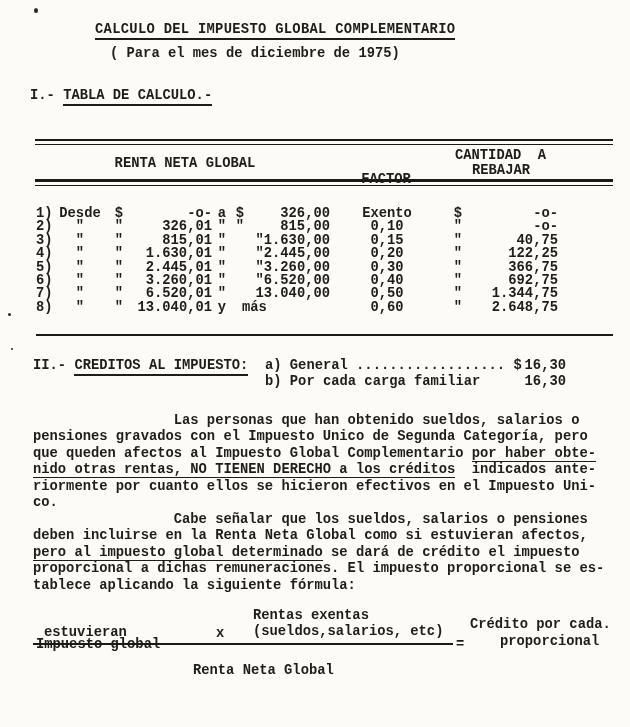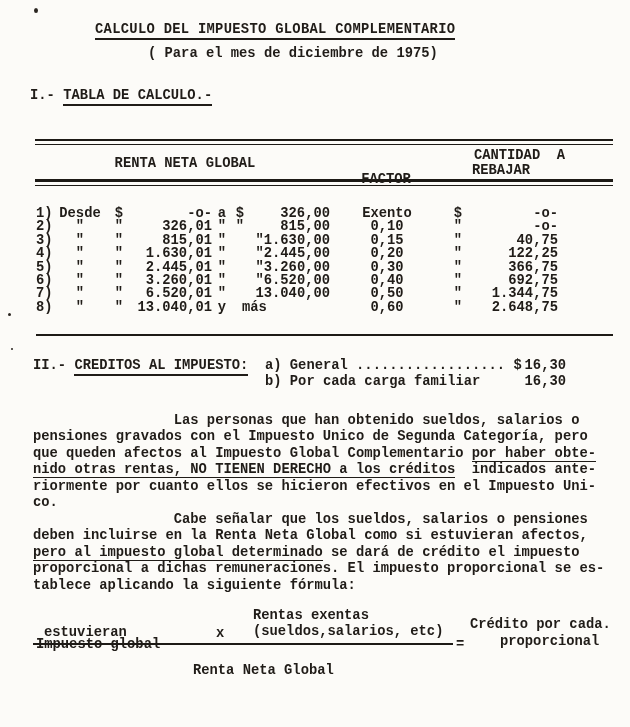--- a/index.html
+++ b/index.html
@@ -37,33 +37,33 @@
 </head>
 <body>
 
 <div class="page">
 
   <div class="speck" style="left:34px;top:8px;width:4px;height:5px;"></div>
   <div class="speck" style="left:8px;top:313px;width:3px;height:3px;"></div>
   <div class="speck" style="left:11px;top:348px;width:2px;height:2px;"></div>
 
   <div class="abs title" style="left:95px;top:23px;"><span class="und2">CALCULO DEL IMPUESTO GLOBAL COMPLEMENTARIO</span></div>
-  <div class="abs" style="left:110px;top:47px;margin-left:38px;">( Para el mes de diciembre de 1975)</div>
+  <div class="abs" style="left:110px;top:47px;">( Para el mes de diciembre de 1975)</div>
 
   <div class="abs" style="left:30px;top:89px;"><span>I.-</span><span> </span><span class="und2">TABLA DE CALCULO.-</span></div>
 
   <div class="rule" style="left:35px;top:139px;width:578px;height:2px;"></div>
   <div class="rule" style="left:35px;top:144px;width:578px;height:1px;"></div>
   <div class="rule" style="left:35px;top:179px;width:578px;height:2.5px;"></div>
   <div class="rule" style="left:35px;top:185px;width:578px;height:1px;"></div>
   <div class="rule" style="left:36px;top:334px;width:577px;height:2px;"></div>
 
   <div class="abs" style="left:90px;top:157px;width:190px;text-align:center;">RENTA NETA GLOBAL</div>
   <div class="abs" style="left:355px;top:157px;width:62px;text-align:center;margin-top:16px;">FACTOR</div>
-  <div class="abs" style="left:455px;top:149px;width:110px;text-align:right;">CANTIDAD  A</div>
+  <div class="abs" style="left:455px;top:149px;width:110px;text-align:left;">CANTIDAD  A</div>
   <div class="abs" style="left:446px;top:164px;width:110px;text-align:center;">REBAJAR</div>
 
   <div class="abs" style="left:0;top:207px;width:630px;"><div class="trow"><span class="tcell c-num">1)</span><span class="tcell c-desde">Desde</span><span class="tcell c-cur1">$</span><span class="tcell c-from">-o-</span><span class="tcell c-a">a</span><span class="tcell c-cur2">$</span><span class="tcell c-to">326,00</span><span class="tcell c-factor">Exento</span><span class="tcell c-cur3">$</span><span class="tcell c-reb">-o-</span></div><div class="trow"><span class="tcell c-num">2)</span><span class="tcell c-desde">"</span><span class="tcell c-cur1">"</span><span class="tcell c-from">326,01</span><span class="tcell c-a">"</span><span class="tcell c-cur2">"</span><span class="tcell c-to">815,00</span><span class="tcell c-factor">0,10</span><span class="tcell c-cur3">"</span><span class="tcell c-reb">-o-</span></div><div class="trow"><span class="tcell c-num">3)</span><span class="tcell c-desde">"</span><span class="tcell c-cur1">"</span><span class="tcell c-from">815,01</span><span class="tcell c-a">"</span><span class="tcell c-cur2"></span><span class="tcell c-to">"1.630,00</span><span class="tcell c-factor">0,15</span><span class="tcell c-cur3">"</span><span class="tcell c-reb">40,75</span></div><div class="trow"><span class="tcell c-num">4)</span><span class="tcell c-desde">"</span><span class="tcell c-cur1">"</span><span class="tcell c-from">1.630,01</span><span class="tcell c-a">"</span><span class="tcell c-cur2"></span><span class="tcell c-to">"2.445,00</span><span class="tcell c-factor">0,20</span><span class="tcell c-cur3">"</span><span class="tcell c-reb">122,25</span></div><div class="trow"><span class="tcell c-num">5)</span><span class="tcell c-desde">"</span><span class="tcell c-cur1">"</span><span class="tcell c-from">2.445,01</span><span class="tcell c-a">"</span><span class="tcell c-cur2"></span><span class="tcell c-to">"3.260,00</span><span class="tcell c-factor">0,30</span><span class="tcell c-cur3">"</span><span class="tcell c-reb">366,75</span></div><div class="trow"><span class="tcell c-num">6)</span><span class="tcell c-desde">"</span><span class="tcell c-cur1">"</span><span class="tcell c-from">3.260,01</span><span class="tcell c-a">"</span><span class="tcell c-cur2"></span><span class="tcell c-to">"6.520,00</span><span class="tcell c-factor">0,40</span><span class="tcell c-cur3">"</span><span class="tcell c-reb">692,75</span></div><div class="trow"><span class="tcell c-num">7)</span><span class="tcell c-desde">"</span><span class="tcell c-cur1">"</span><span class="tcell c-from">6.520,01</span><span class="tcell c-a">"</span><span class="tcell c-cur2"></span><span class="tcell c-to">13.040,00</span><span class="tcell c-factor">0,50</span><span class="tcell c-cur3">"</span><span class="tcell c-reb">1.344,75</span></div><div class="trow"><span class="tcell c-num">8)</span><span class="tcell c-desde">"</span><span class="tcell c-cur1">"</span><span class="tcell c-from">13.040,01</span><span class="tcell c-a">y</span><span class="tcell c-cur2"></span><span class="tcell c-to">más</span><span class="tcell c-factor">0,60</span><span class="tcell c-cur3">"</span><span class="tcell c-reb">2.648,75</span></div></div>
 
   <div class="abs" style="left:33px;top:359px;"><span>II.-</span><span> </span><span class="und2">CREDITOS AL IMPUESTO:</span></div>
   <div class="abs" style="left:265px;top:359px;">a) General .................. $</div>
   <div class="abs val" style="left:518px;top:359px;">16,30</div>
   <div class="abs" style="left:265px;top:375px;">b) Por cada carga familiar</div>
   <div class="abs val" style="left:518px;top:375px;">16,30</div>
 

